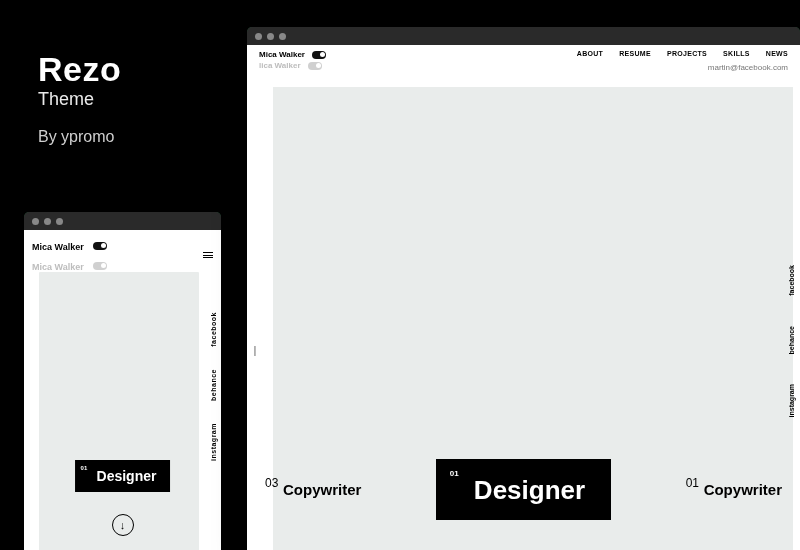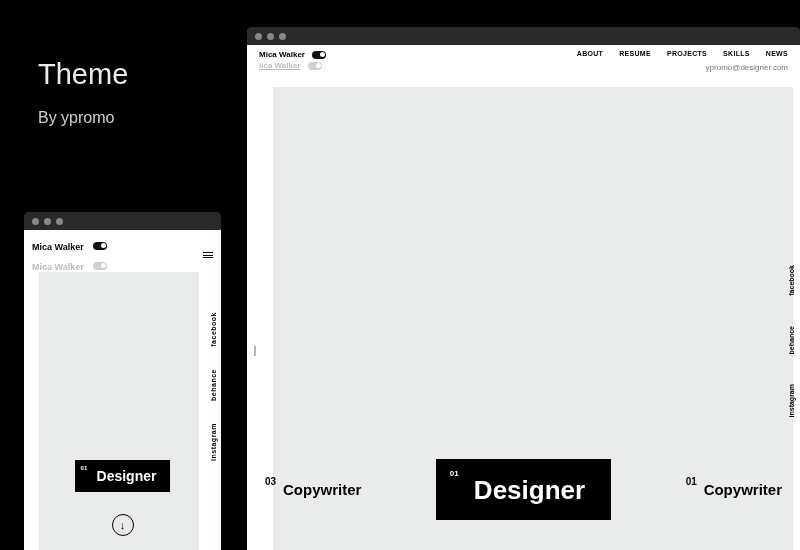--- a/index.html
+++ b/index.html
@@ -11,21 +11,21 @@
     overflow: hidden;
     position: relative;
   }
   .sidebar-text {
     position: absolute;
     left: 38px;
     top: 50px;
     color: #fff;
   }
   .brand-title { font-size: 34px; font-weight: 800; letter-spacing: .5px; }
-  .brand-sub   { font-size: 29px; font-weight: 300; color:#eaeaea; margin-top: 8px; }
+  .brand-sub   { font-size: 18px; font-weight: 300; color:#eaeaea; margin-top: 0; }
   .brand-author{ font-size: 16px; font-weight: 400; color:#cfcfcf; margin-top: 18px; }
 
   .window {
     background:#14532d;
     border-radius: 5px 5px 0 0;
     box-shadow: 0 6px 30px rgba(0,0,0,.5);
     overflow:hidden;
     position:absolute;
   }
   .titlebar {
@@ -65,41 +65,42 @@
   .ws-badge{ position:absolute; left:50%; transform:translateX(-50%); bottom:58px; background:#000; color:#fff; padding:8px 14px 8px 22px; font-weight:800; font-size:14px;}
   .ws-badge .num{ position:absolute; left:6px; top:5px; font-size:6px; font-weight:800;}
   .ws-scroll{ position:absolute; left:50%; transform:translateX(-50%); bottom:14px; width:22px;height:22px; border:1px solid #000; border-radius:50%; display:flex; align-items:center; justify-content:center; color:#000; font-size:11px;}
 
   
   .win-big { left:247px; top:27px; width:553px; height:523px; }
   .wb-body{ position:relative; background:#fff; height:505px; }
   .wb-topbar{ display:flex; justify-content:space-between; align-items:flex-start; padding:5px 12px 0 12px; font-size:8px;}
   .wb-left{}
   .wb-name{ font-weight:800; color:#000;}
-  .wb-dim { font-weight:800; color:#bdbdbd;text-decoration:underline;}
+  .wb-dim { font-weight:800; color:#bdbdbd;}
   .wb-nav { display:flex; gap:16px; font-weight:800; color:#030303; font-size:7px; letter-spacing:.3px; }
   .wb-email{ position:absolute; right:12px; top:18px; font-size:8px; color:#777; }
 
   .wb-handle{ position:absolute; left:7px; top:300px; color:#aaa; font-size:10px; letter-spacing:-3px;}
   .wb-photo { position:absolute; left:26px; top:42px; width:520px; height:470px; background:#e9eceb; }
 
   .personL{ position:absolute; left:50%; transform:translateX(-48%); bottom:0; width:320px; }
 
   .wb-roles{ position:absolute; left:0; right:0; bottom:30px; display:flex; align-items:center; justify-content:space-between; padding:0 18px;}
   .role-side{ font-size:15px; font-weight:800; color:#000; position:relative; padding-left:18px;}
-  .role-side .num{ position:absolute; left:0; top:-5px; font-size:10px; font-weight:700;}
+  .role-side .num{ position:absolute; left:0; top:-5px; font-size:12px; font-weight:400;}
   .role-main{ background:#000; color:#fff; font-weight:800; font-size:26px; padding:16px 26px 14px 38px; position:relative;}
   .role-main .num{ position:absolute; left:14px; top:10px; font-size:8px; font-weight:800;}
 
   .wb-social{ position:absolute; right:5px; top:220px; display:flex; flex-direction:column; gap:30px; font-size:7px; font-weight:700; color:#000;}
 </style>
 </head>
 <body>
 
 <div class="sidebar-text">
+  <div class="brand-title">Rezo</div>
   <div class="brand-sub">Theme</div>
   <div class="brand-author">By ypromo</div>
 </div>
 
 <div class="window win-small">
   <div class="titlebar">
     <span class="dot"></span>
     <span class="dot"></span>
     <span class="dot"></span>
   </div>
@@ -155,21 +156,21 @@
              <span class="toggle gray" style="margin-left:5px; vertical-align:middle;"></span></div>
       </div>
       <div class="wb-nav">
         <span>ABOUT</span>
         <span>RESUME</span>
         <span>PROJECTS</span>
         <span>SKILLS</span>
         <span>NEWS</span>
       </div>
     </div>
-    <div class="wb-email">ypromo@designer.com</div>
+    <div class="wb-email">martin@facebook.com</div>
 
     <div class="wb-handle">|||</div>
 
     <div class="wb-photo">
       <div class="personL">
         
       </div>
     </div>
 
     <div class="wb-roles">

